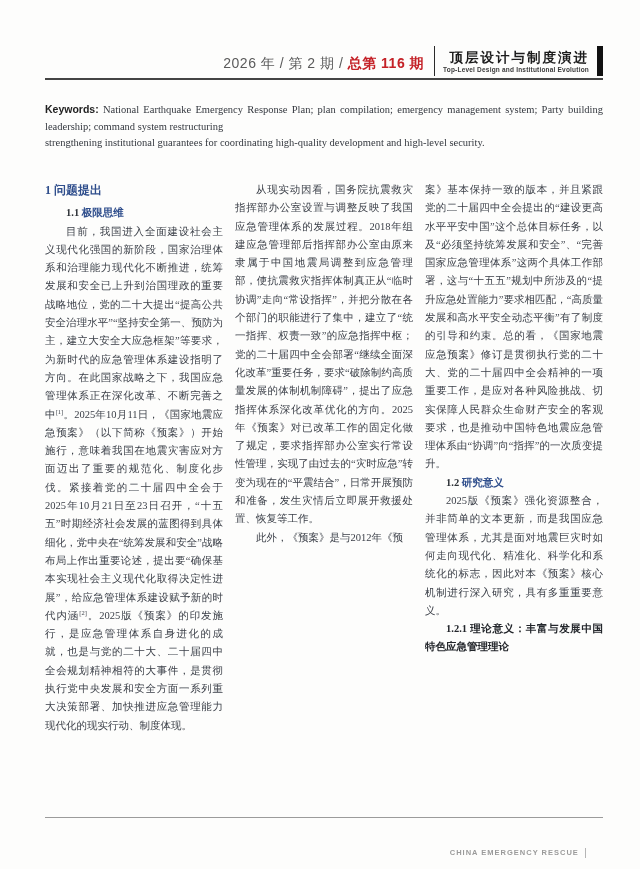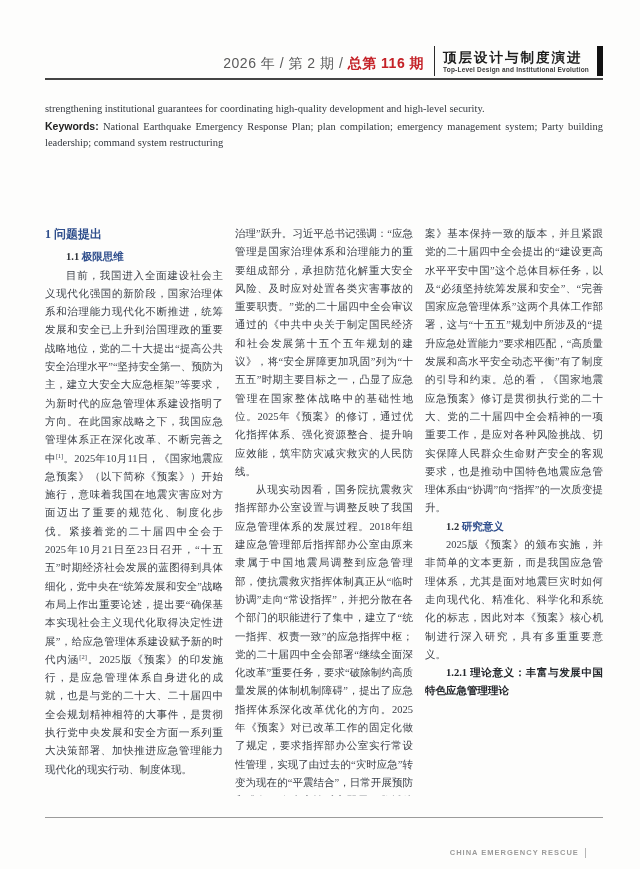--- a/index.html
+++ b/index.html
@@ -12,35 +12,35 @@
     overflow:hidden;
     box-shadow:0 0 4px rgba(0,0,0,.25);
   }
   
   .hdr{position:absolute;top:40px;left:45px;width:558px;height:36px;
        display:flex;justify-content:flex-end;align-items:flex-end;}
   .issue-line{font-family:"Liberation Sans",sans-serif;font-size:14px;color:#5a5a5a;
               letter-spacing:.5px;padding-bottom:3px;white-space:nowrap;}
   .issue-no{color:#c42127;font-weight:bold;}
   .hdr-thin-bar{width:1px;height:30px;background:#2a2a2a;margin:0 8px 0 10px;}
-  .hdr-title-block{display:flex;flex-direction:column;justify-content:flex-end;padding-bottom:2px;}
+  .hdr-title-block{display:flex;flex-direction:column;justify-content:flex-end;padding-bottom:2px;text-align:right;}
   .hdr-title-cn{font-size:13.5px;font-weight:bold;color:#1c1c1c;letter-spacing:2px;line-height:15px;white-space:nowrap;}
   .hdr-title-en{font-family:"Liberation Sans",sans-serif;font-size:6.5px;font-weight:bold;
                 color:#3a3a3a;letter-spacing:.2px;line-height:9px;white-space:nowrap;}
   .hdr-thick-bar{width:6px;height:30px;background:#111;margin-left:8px;}
   .hdr-rule{position:absolute;top:78px;left:45px;width:558px;height:1.5px;background:#444;}
   
   .abstract{position:absolute;top:101px;left:45px;width:558px;
             font-size:10.5px;line-height:16.5px;color:#34383f;text-align:justify;}
   .kw-label{font-family:"Liberation Sans",sans-serif;font-weight:bold;color:#222;}
   
   .body-cols{position:absolute;top:181px;left:45px;width:558px;height:615px;
              display:flex;gap:12px;overflow:hidden;}
   .col{width:178px;height:100%;overflow:hidden;text-align:justify;
-       font-size:10.5px;line-height:18.3px;color:#3c4049;margin-top:44px;}
+       font-size:10.5px;line-height:18.3px;color:#3c4049;}
   .h1{font-size:12px;font-weight:bold;color:#2f4e8c;margin:0 0 5px 0;text-align:left;}
   .h2{font-weight:bold;margin:0;text-indent:2em;text-align:left;}
   .h2 .h2-num{color:#2f3338;}
   .h2 .h2-title{color:#2f4e8c;}
   .h3{font-weight:bold;color:#23262b;margin:0;text-indent:2em;}
   .para{margin:0;}
   .para.indent{text-indent:2em;}
   .para sup{font-size:6.5px;vertical-align:super;line-height:0;}
   
   .ftr-rule{position:absolute;top:817px;left:45px;width:558px;height:1px;background:#9b9b9b;}
@@ -61,39 +61,38 @@
     <div class="hdr-thin-bar"></div>
     <div class="hdr-title-block">
       <div class="hdr-title-cn">顶层设计与制度演进</div>
       <div class="hdr-title-en">Top-Level Design and Institutional Evolution</div>
     </div>
     <div class="hdr-thick-bar"></div>
   </div>
   <div class="hdr-rule"></div>
 
   <div class="abstract">
+    <div><span class="kw-label">Keywords:</span><span> National Earthquake Emergency Response Plan; plan compilation; emergency management system; Party building leadership; command system restructuring</span></div>
     <div>strengthening institutional guarantees for coordinating high-quality development and high-level security.</div>
-    <div><span class="kw-label">Keywords:</span><span> National Earthquake Emergency Response Plan; plan compilation; emergency management system; Party building leadership; command system restructuring</span></div>
   </div>
 
   <div class="body-cols" id="body-cols">
       <div class="col">
         <div class="h1">1 问题提出</div>
         <div class="h2"><span class="h2-num">1.1 </span><span class="h2-title">极限思维</span></div>
         <div class="para indent">目前，我国进入全面建设社会主义现代化强国的新阶段，国家治理体系和治理能力现代化不断推进，统筹发展和安全已上升到治国理政的重要战略地位，党的二十大提出“提高公共安全治理水平”“坚持安全第一、预防为主，建立大安全大应急框架”等要求，为新时代的应急管理体系建设指明了方向。在此国家战略之下，我国应急管理体系正在深化改革、不断完善之中<sup>[1]</sup>。2025年10月11日，《国家地震应急预案》（以下简称《预案》）开始施行，意味着我国在地震灾害应对方面迈出了重要的规范化、制度化步伐。紧接着党的二十届四中全会于2025年10月21日至23日召开，“十五五”时期经济社会发展的蓝图得到具体细化，党中央在“统筹发展和安全”战略布局上作出重要论述，提出要“确保基本实现社会主义现代化取得决定性进展”，给应急管理体系建设赋予新的时代内涵<sup>[2]</sup>。2025版《预案》的印发施行，是应急管理体系自身进化的成就，也是与党的二十大、二十届四中全会规划精神相符的大事件，是贯彻执行党中央发展和安全方面一系列重大决策部署、加快推进应急管理能力现代化的现实行动、制度体现。</div>
       </div>
       <div class="col">
-        <div class="para">治理”跃升。习近平总书记强调：“应急管理是国家治理体系和治理能力的重要组成部分，承担防范化解重大安全风险、及时应对处置各类灾害事故的重要职责。”党的二十届四中全会审议通过的《中共中央关于制定国民经济和社会发展第十五个五年规划的建议》，将“安全屏障更加巩固”列为“十五五”时期主要目标之一，凸显了应急管理在国家整体战略中的基础性地位。2025年《预案》的修订，通过优化指挥体系、强化资源整合、提升响应效能，筑牢防灾减灾救灾的人民防线。</div>
         <div class="para indent">从现实动因看，国务院抗震救灾指挥部办公室设置与调整反映了我国应急管理体系的发展过程。2018年组建应急管理部后指挥部办公室由原来隶属于中国地震局调整到应急管理部，使抗震救灾指挥体制真正从“临时协调”走向“常设指挥”，并把分散在各个部门的职能进行了集中，建立了“统一指挥、权责一致”的应急指挥中枢；党的二十届四中全会部署“继续全面深化改革”重要任务，要求“破除制约高质量发展的体制机制障碍”，提出了应急指挥体系深化改革优化的方向。2025年《预案》对已改革工作的固定化做了规定，要求指挥部办公室实行常设性管理，实现了由过去的“灾时应急”转变为现在的“平震结合”，日常开展预防和准备，发生灾情后立即展开救援处置、恢复等工作。</div>
         <div class="para indent">此外，《预案》是与2012年《预</div>
       </div>
       <div class="col">
         <div class="para">案》基本保持一致的版本，并且紧跟党的二十届四中全会提出的“建设更高水平平安中国”这个总体目标任务，以及“必须坚持统筹发展和安全”、“完善国家应急管理体系”这两个具体工作部署，这与“十五五”规划中所涉及的“提升应急处置能力”要求相匹配，“高质量发展和高水平安全动态平衡”有了制度的引导和约束。总的看，《国家地震应急预案》修订是贯彻执行党的二十大、党的二十届四中全会精神的一项重要工作，是应对各种风险挑战、切实保障人民群众生命财产安全的客观要求，也是推动中国特色地震应急管理体系由“协调”向“指挥”的一次质变提升。</div>
         <div class="h2"><span class="h2-num">1.2 </span><span class="h2-title">研究意义</span></div>
-        <div class="para indent">2025版《预案》的颁布实施，并非简单的文本更新，而是我国应急管理体系，尤其是面对地震巨灾时如何走向现代化、精准化、科学化和系统化的标志，因此对本《预案》核心机制进行深入研究，具有多重重要意义。</div>
+        <div class="para indent">2025版《预案》强化资源整合，并非简单的文本更新，而是我国应急管理体系，尤其是面对地震巨灾时如何走向现代化、精准化、科学化和系统化的标志，因此对本《预案》核心机制进行深入研究，具有多重重要意义。</div>
         <div class="h3">1.2.1 理论意义：丰富与发展中国特色应急管理理论</div>
       </div>
     </div>
 
   <div class="ftr-rule"></div>
   <div class="ftr">
     <span class="ftr-journal">CHINA EMERGENCY RESCUE</span>
     <span class="ftr-sep"></span>
     <span class="ftr-page">13</span>
   </div>

